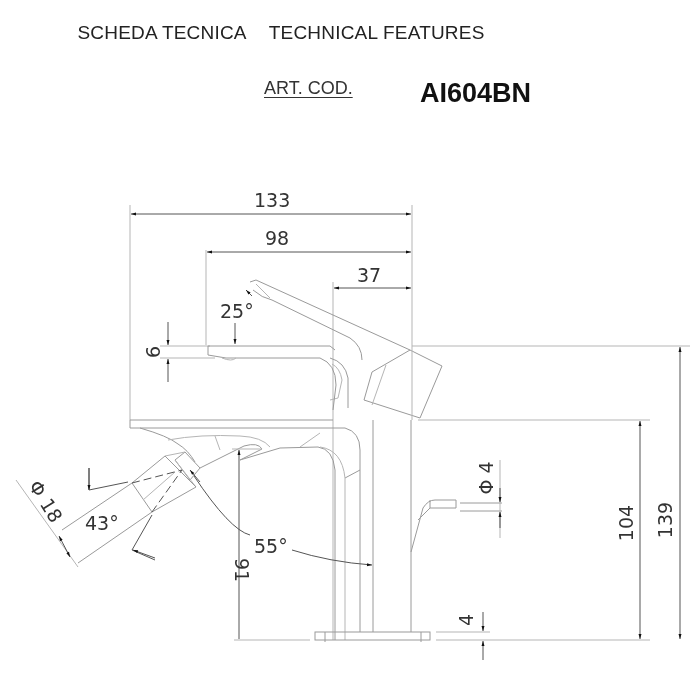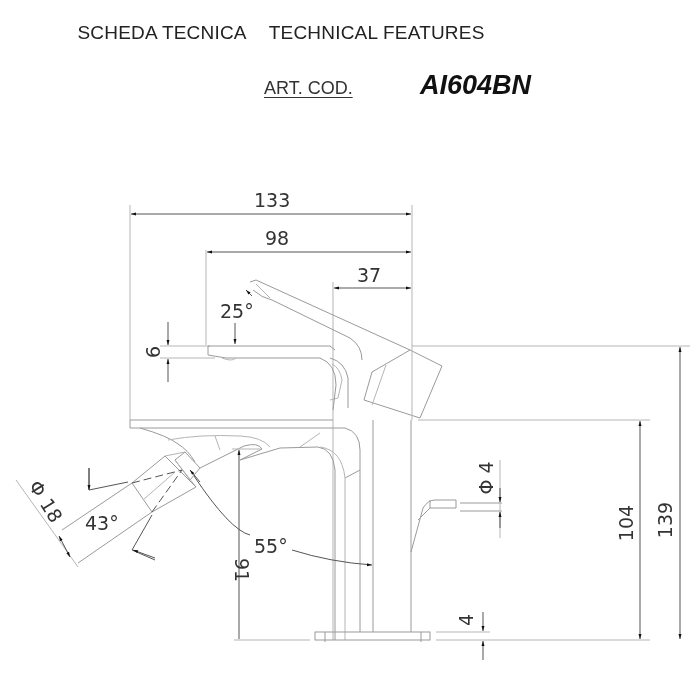--- a/index.html
+++ b/index.html
@@ -1,20 +1,20 @@
 <!DOCTYPE html>
 <html><head>
 <meta charset="utf-8">
 <style>
   html, body { margin: 0; padding: 0; background: #ffffff; }
   body { width: 700px; height: 700px; position: relative; overflow: hidden; font-family: "Liberation Sans", sans-serif; }
   .title { position: absolute; top: 22px; left: 0; width: 562px; text-align: center; font-size: 19px; color: #222; letter-spacing: 0.2px; }
   .title span.gap { display: inline-block; width: 22px; }
   .artcod { position: absolute; top: 78px; left: 264px; font-size: 18px; color: #333; text-decoration: underline; text-underline-offset: 3px; }
-  .code { position: absolute; top: 70px; left: 420px; font-size: 27px; font-weight: bold; color: #111; font-style: italic; }
+  .code { position: absolute; top: 78px; left: 420px; font-size: 27px; font-weight: bold; color: #111; }
   svg { position: absolute; top: 0; left: 0; }
   .dim { font-family: "DejaVu Sans", sans-serif; font-size: 19px; fill: #333; }
   .ln { stroke: #9a9a9a; stroke-width: 1; fill: none; }
   .lt { stroke: #b5b5b5; stroke-width: 1; fill: none; }
   .dl { stroke: #555; stroke-width: 1; fill: none; }
 </style>
 </head>
 <body>
 
 <div class="title"><span>SCHEDA TECNICA</span><span class="gap"></span><span>TECHNICAL FEATURES</span></div>

